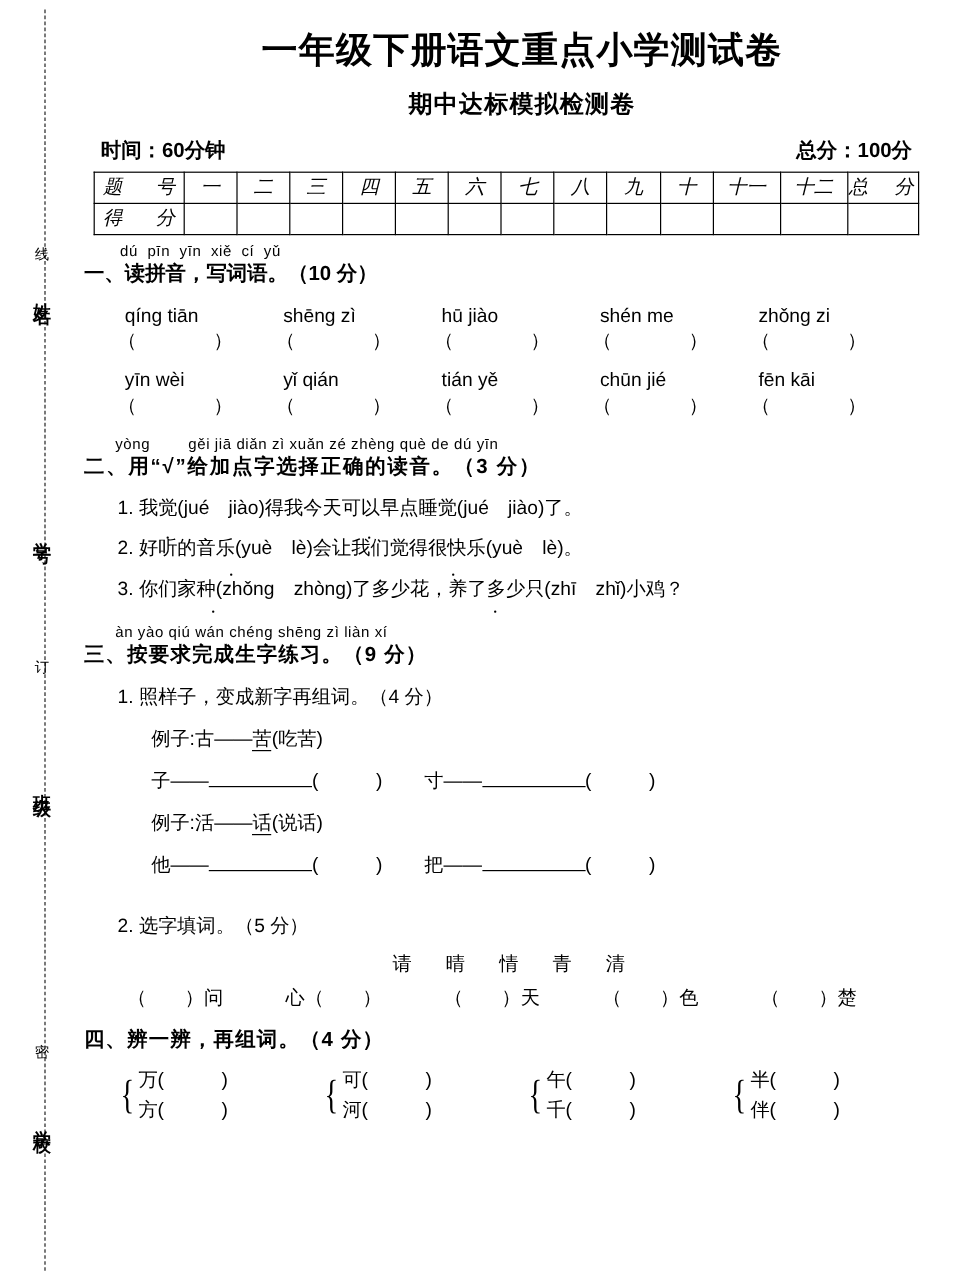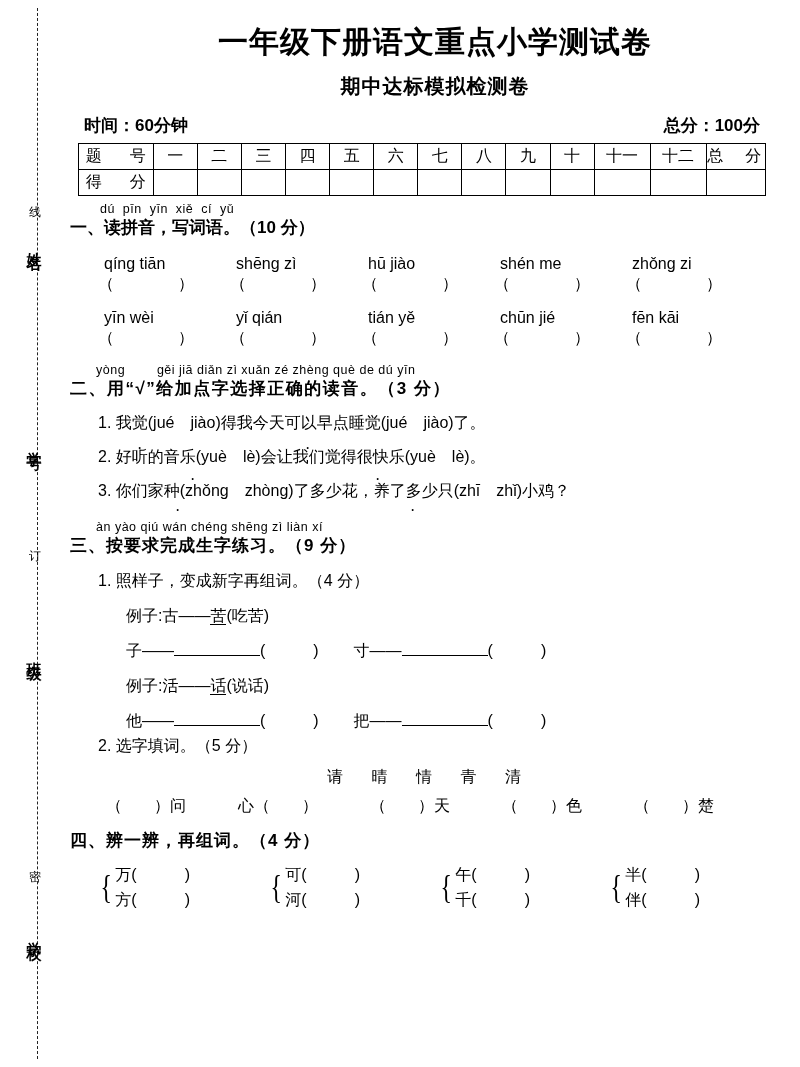--- a/index.html
+++ b/index.html
@@ -76,20 +76,21 @@
     margin-left:8px;
     width:688px;
     font-family:"Liberation Sans", sans-serif;
     font-size:16px;
   }
   table.score td {
     border:1px solid #000;
     text-align:center;
     height:25px;
     padding:0;
+    font-style:italic;
   }
   table.score td.lbl { width:72px; letter-spacing:6px; padding-left:6px;}
   table.score td.n { width:48px; }
   table.score td.n2 { width:62px; }
   table.score td.tot { width:62px; letter-spacing:3px; }
 
   .pinyin {
     font-family:"Liberation Sans", sans-serif;
     font-size:12.5px;
     letter-spacing:0.5px;
@@ -292,21 +293,21 @@
       </div>
       <div class="para indent2" style="margin-top:14px;">
         例子:活——<span class="ul-char">话</span>(说话)
       </div>
       <div class="para indent2" style="margin-top:14px;">
         <span>他——</span><span class="blank-s"></span>(　　　)
         <span style="display:inline-block;width:26px;"></span>
         <span>把——</span><span class="blank-s"></span>(　　　)
       </div>
 
-      <div class="para indent1" style="margin-top:4px;">2. 选字填词。（5 分）</div>
+      <div class="para indent1" style="margin-top:30px;">2. 选字填词。（5 分）</div>
       <div class="center-chars" style="margin-top:10px;">请 晴 情 青 清</div>
 
       <div class="row-brackets" style="margin-top:8px; padding-left:36px;">
         <div>（　　）问</div>
         <div>心（　　）</div>
         <div>（　　）天</div>
         <div>（　　）色</div>
         <div>（　　）楚</div>
       </div>
     </div>

